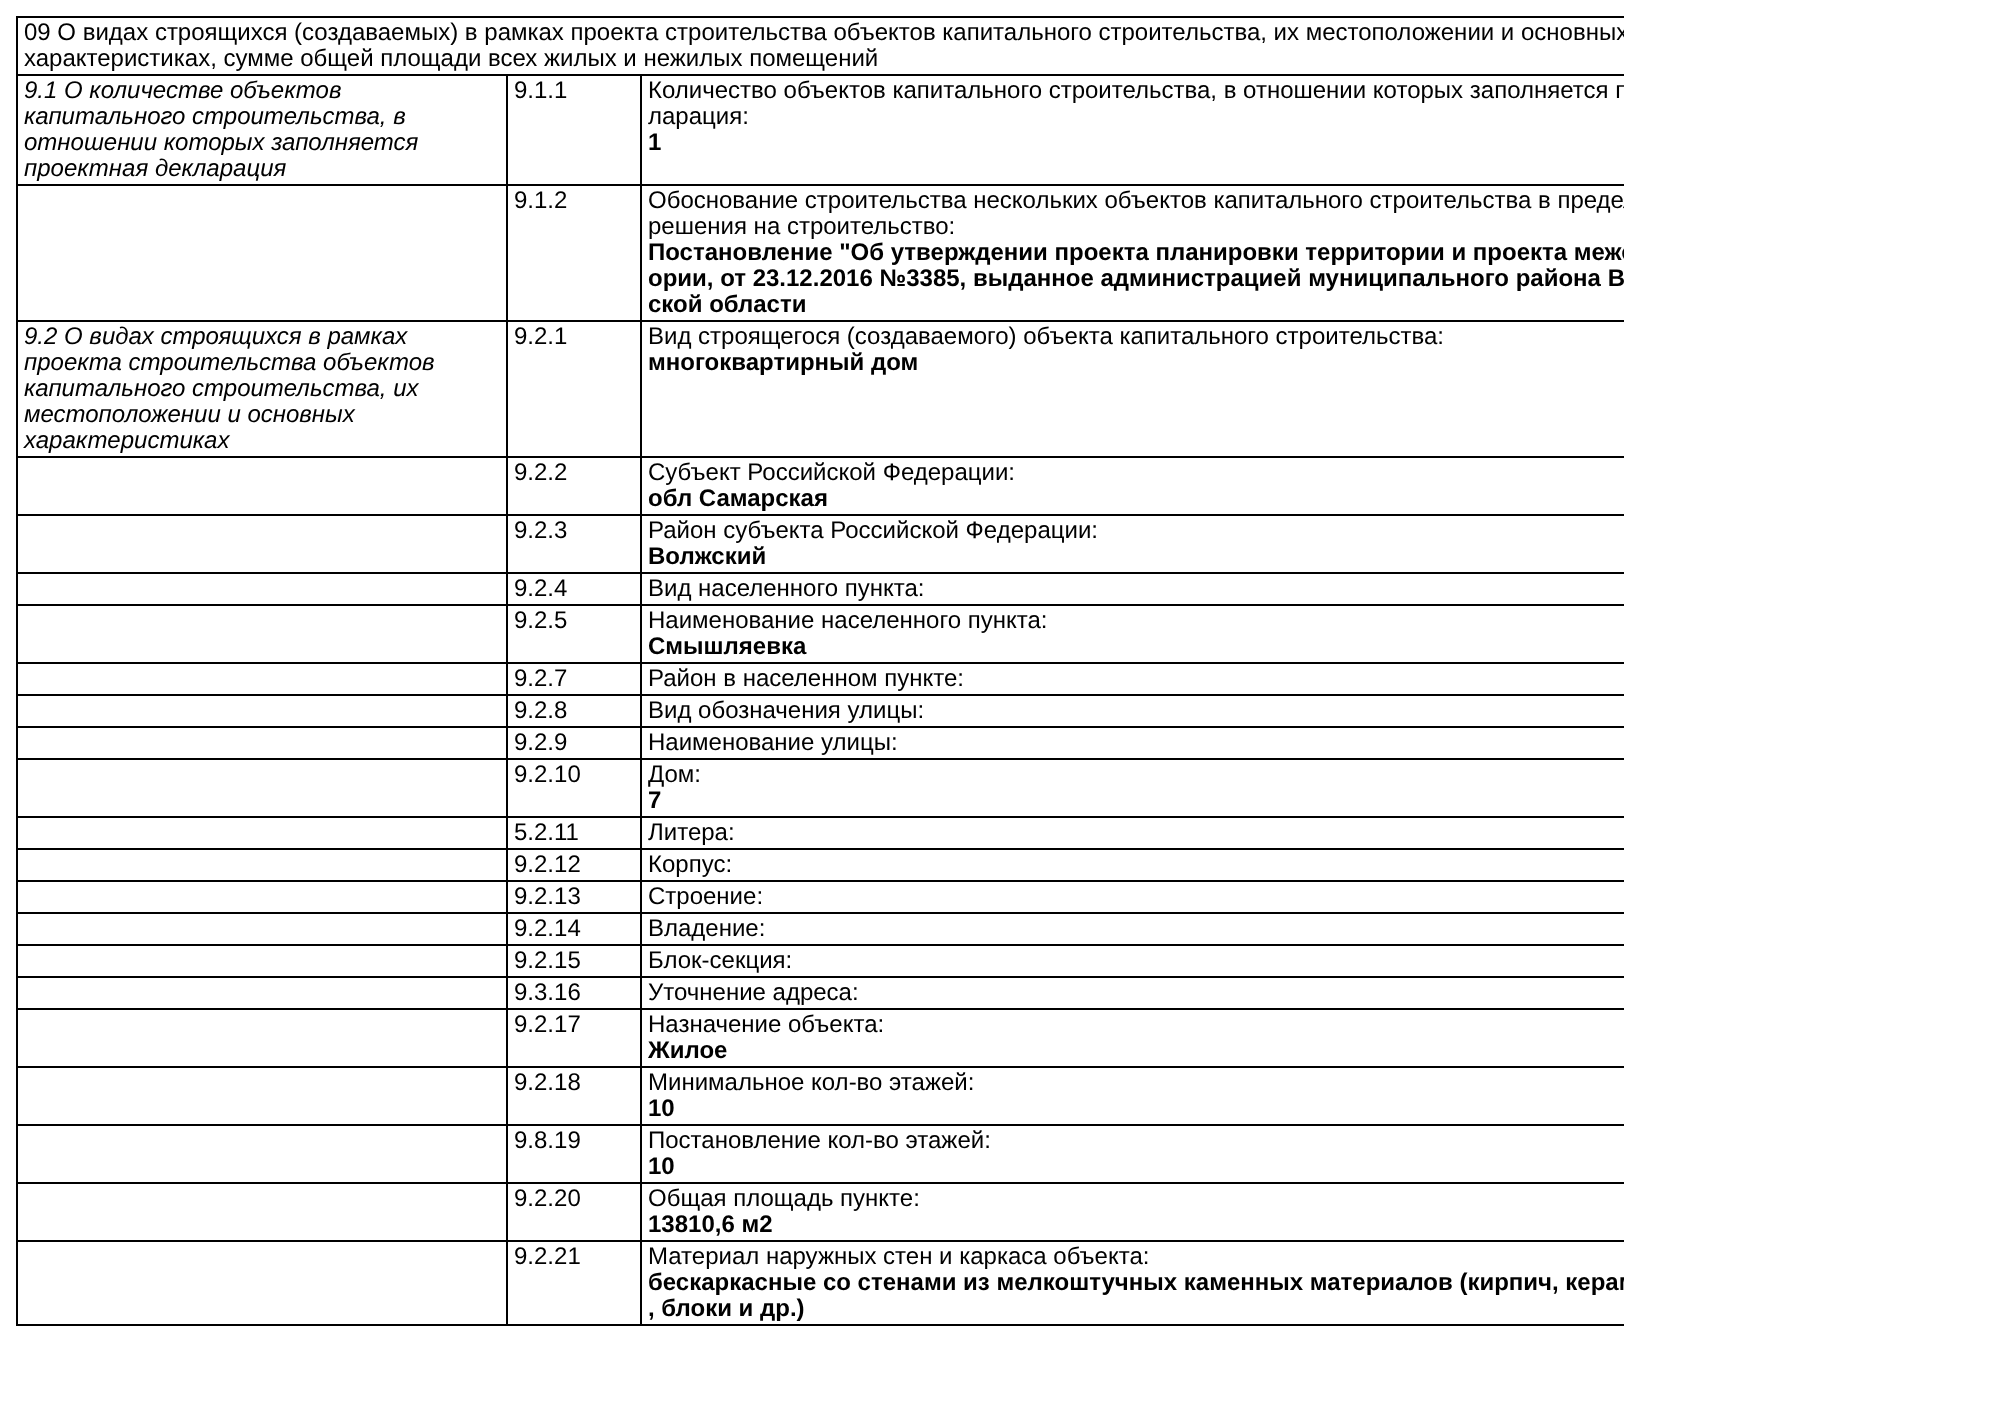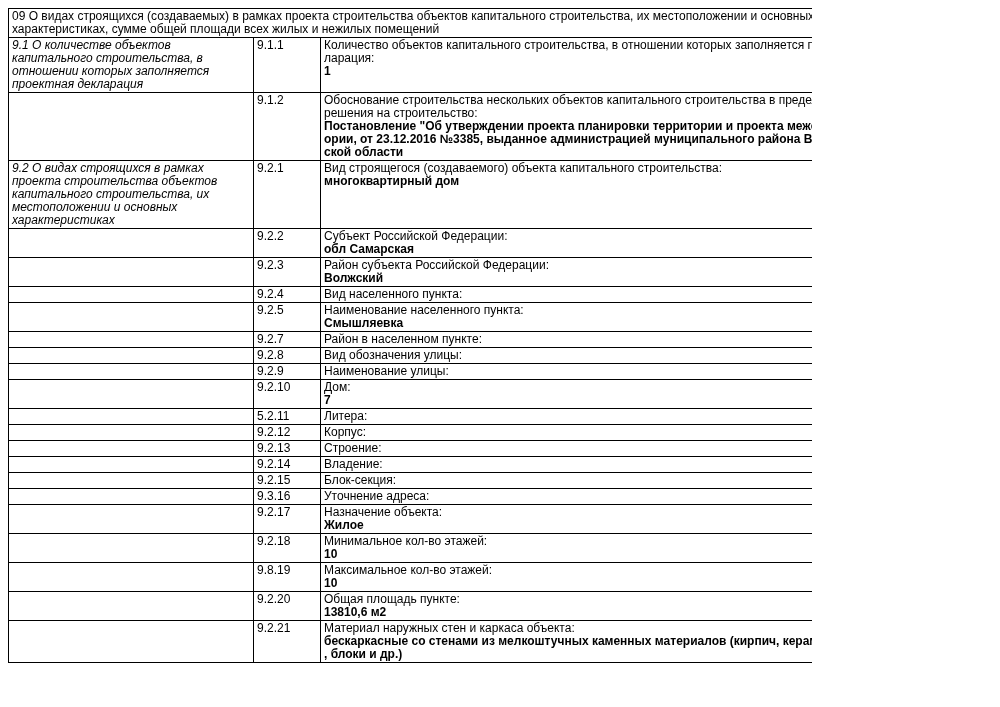--- a/index.html
+++ b/index.html
@@ -172,21 +172,21 @@
           <td class="content-cell"><div class="item-label">Назначение объекта:</div><div class="item-value">Жилое</div></td>
         </tr>
         <tr>
           <td class="section-cell"></td>
           <td class="num-cell">9.2.18</td>
           <td class="content-cell"><div class="item-label">Минимальное кол-во этажей:</div><div class="item-value">10</div></td>
         </tr>
         <tr>
           <td class="section-cell"></td>
           <td class="num-cell">9.8.19</td>
-          <td class="content-cell"><div class="item-label">Максимальное кол-во этажей:</div><div class="item-value">10</div></td>
+          <td class="content-cell"><div class="item-label">Постановление кол-во этажей:</div><div class="item-value">10</div></td>
         </tr>
         <tr>
           <td class="section-cell"></td>
           <td class="num-cell">9.2.20</td>
           <td class="content-cell"><div class="item-label">Общая площадь пункте:</div><div class="item-value">13810,6 м2</div></td>
         </tr>
         <tr>
           <td class="section-cell"></td>
           <td class="num-cell">9.2.21</td>
           <td class="content-cell"><div class="item-label">Материал наружных стен и каркаса объекта:</div><div class="item-value">бескаркасные со стенами из мелкоштучных каменных материалов (кирпич, керамические камни

